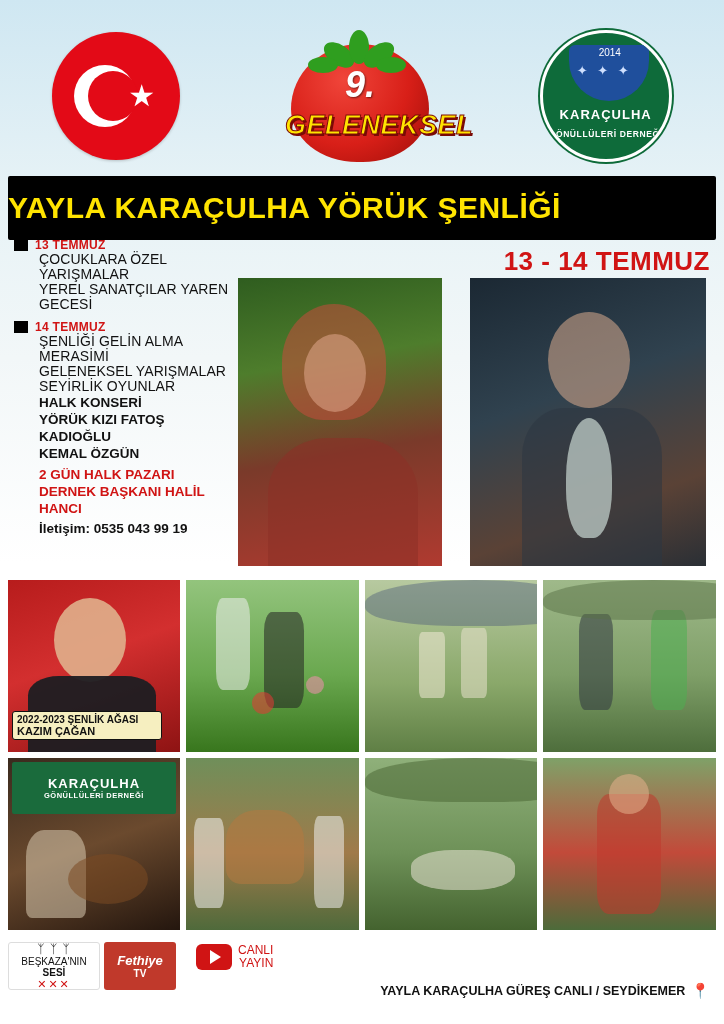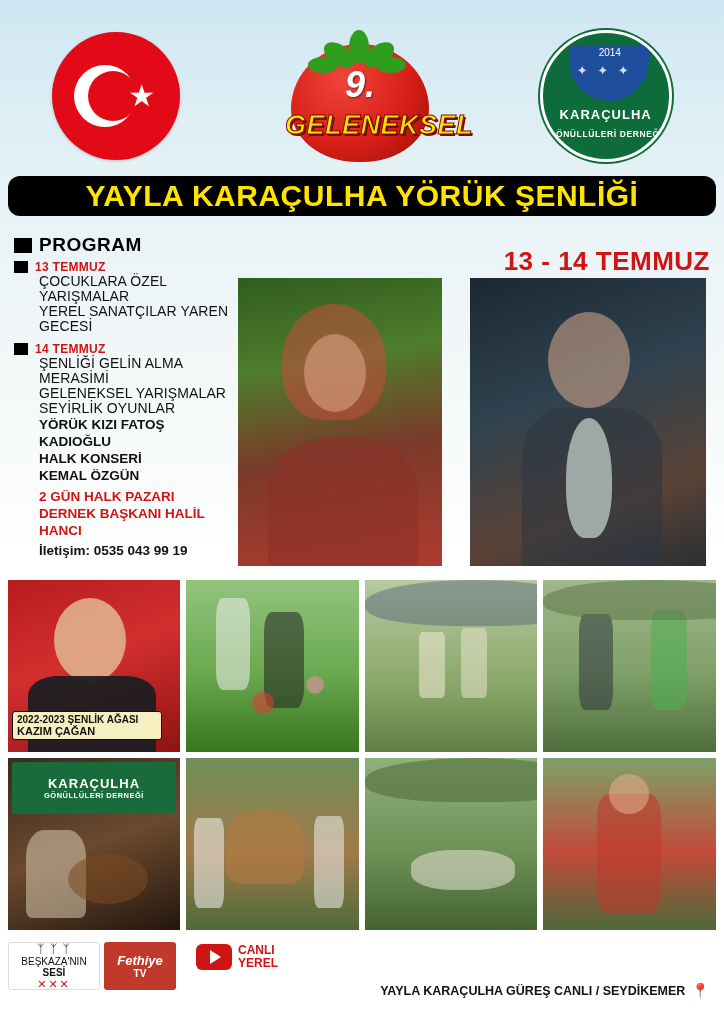--- a/index.html
+++ b/index.html
@@ -84,23 +84,23 @@
     position: absolute; top: 74px; width: 132px; text-align: center;
     color: #fff; font-weight: bold; font-size: 13px; letter-spacing: 1px;
   }
   .dernek .t2 {
     position: absolute; top: 96px; width: 132px; text-align: center;
     color: #fff; font-weight: bold; font-size: 8.5px; letter-spacing: .6px;
   }
 
   
   .title-bar {
-    position: absolute; top: 176px; left: 8px; width: 708px; height: 40px;
-    background: #000; display: flex; align-items: center; justify-content: center;
-    border-radius: 12px;
+    position: absolute; top: 176px; left: 8px; width: 708px; height: 64px;
+    background: #000; display: flex; align-items: center; justify-content: flex-start;
+    border-radius: 2px;
   }
   .title-bar span {
     color: #ffe400; font-size: 30px; font-weight: bold; letter-spacing: .5px;
     white-space: nowrap;
   }
 
   
   .program {
     position: absolute; top: 234px; left: 14px; width: 220px;
   }
@@ -182,21 +182,21 @@
   }
   .play-btn {
     width: 36px; height: 26px; background: #d01414; border-radius: 6px;
     display: flex; align-items: center; justify-content: center;
   }
   .play-btn .tri {
     width: 0; height: 0; border-left: 11px solid #fff;
     border-top: 7px solid transparent; border-bottom: 7px solid transparent;
     margin-left: 3px;
   }
-  .canli .txt { font-size: 12px; font-weight: bold; color: #d01414; line-height: 13px; }
+  .canli .txt { font-size: 12px; font-weight: normal; color: #d01414; line-height: 13px; text-align: right; }
 
   .davet {
     position: absolute; top: 6px; left: 330px; width: 380px; height: 34px;
     background: #000; border-radius: 3px;
     display: flex; align-items: center; justify-content: center;
   }
   .davet span { color: #ffe400; font-size: 19px; font-weight: bold; letter-spacing: .5px; }
 
   .venue {
     position: absolute; top: 48px; right: 14px;
@@ -240,41 +240,37 @@
       <div class="t1">KARAÇULHA</div>
       <div class="t2">GÖNÜLLÜLERİ DERNEĞİ</div>
     </div>
   </div>
 
   <div class="title-bar">
     <span>YAYLA KARAÇULHA YÖRÜK ŞENLİĞİ</span>
   </div>
 
   <div class="program">
-    <div class="bar-row">
-      <div class="blk"></div>
-      <div class="prog-title">PROGRAM</div>
-    </div>
 
     <div class="bar-row" style="margin-top:4px">
       <div class="blk blk-sm"></div>
       <div class="date-h">13 TEMMUZ</div>
     </div>
     <div class="sub">ÇOCUKLARA ÖZEL YARIŞMALAR</div>
     <div class="sub">YEREL SANATÇILAR YAREN GECESİ</div>
 
     <div class="bar-row" style="margin-top:8px">
       <div class="blk blk-sm"></div>
       <div class="date-h">14 TEMMUZ</div>
     </div>
     <div class="sub">ŞENLİĞİ GELİN ALMA MERASİMİ</div>
     <div class="sub">GELENEKSEL YARIŞMALAR</div>
     <div class="sub">SEYİRLİK OYUNLAR</div>
+    <div class="sub-b">HALK KONSERİ</div>
     <div class="sub-b">YÖRÜK KIZI FATOŞ KADIOĞLU</div>
-    <div class="sub-b">HALK KONSERİ</div>
     <div class="sub-b">KEMAL ÖZGÜN</div>
 
     <div class="red-line" style="margin-left:25px;margin-top:4px">2 GÜN HALK PAZARI</div>
     <div class="red-line" style="margin-left:25px">DERNEK BAŞKANI HALİL HANCI</div>
     <div class="iletisim" style="margin-left:25px">İletişim: 0535 043 99 19</div>
   </div>
 
   <div class="dates-right">13 - 14 TEMMUZ</div>
 
   <div class="photo ph-woman">
@@ -353,21 +349,21 @@
       <div class="t1">Fethiye</div>
       <div class="t2">TV</div>
     </div>
 
     <div class="canli">
       <div class="play-btn">
           <div class="tri"></div>
         </div>
       <div>
         <div class="txt">CANLI</div>
-        <div class="txt">YEREL</div>
+        <div class="txt">YAYIN</div>
       </div>
     </div>
 
 
     <div class="venue">
       <span>YAYLA KARAÇULHA GÜREŞ CANLI / SEYDİKEMER</span>
       <span class="pin">📍</span>
     </div>
   </div>
 

